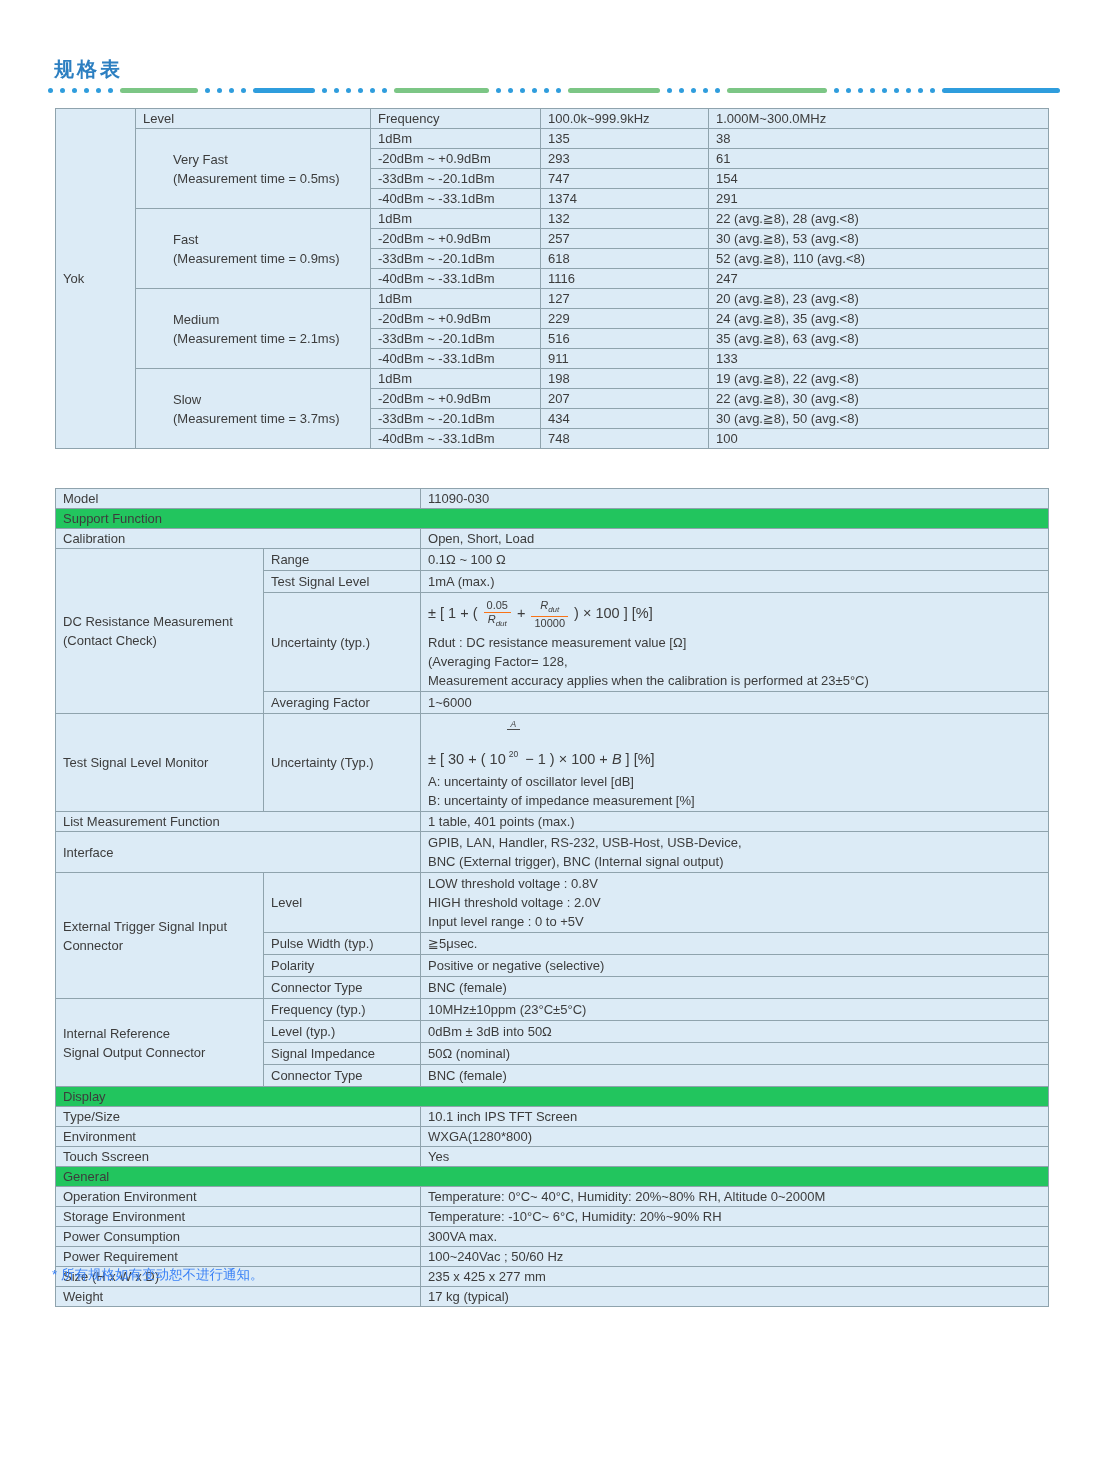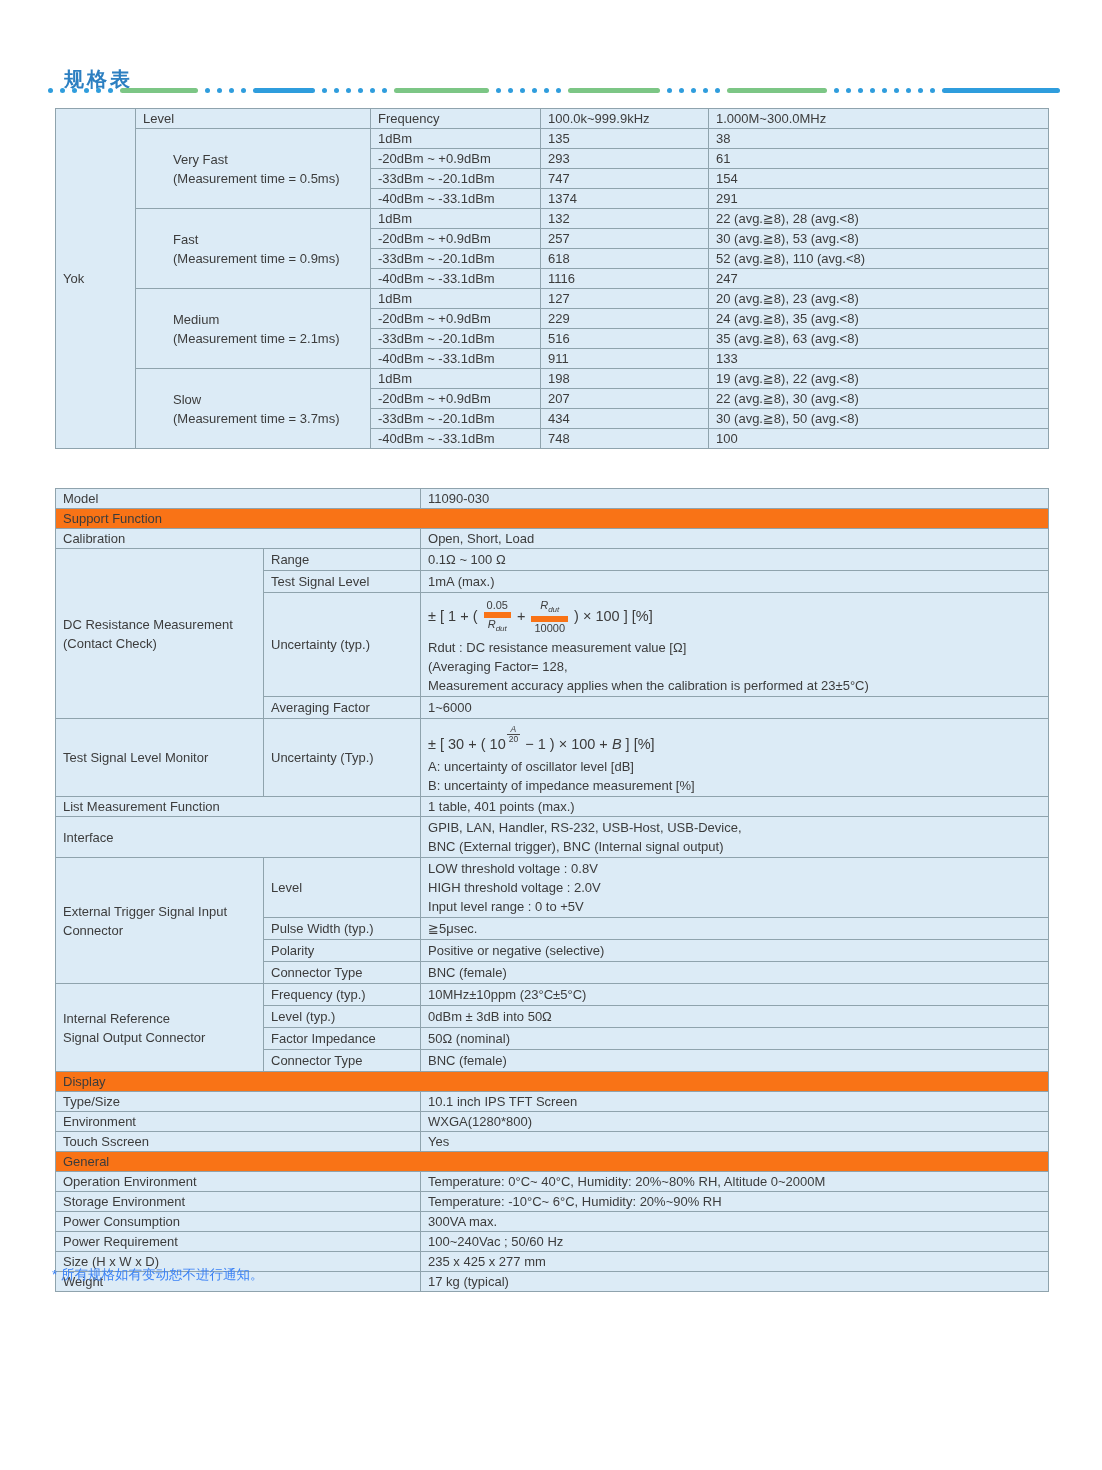--- a/index.html
+++ b/index.html
@@ -4,21 +4,21 @@
 <style>
   html,body { margin:0; padding:0; }
   body {
     width:1102px; height:1470px; background:#ffffff; position:relative;
     font-family:"Liberation Sans","DejaVu Sans",sans-serif; color:#3c3c3c;
     -webkit-font-smoothing:antialiased;
   }
   .page { position:absolute; inset:0; }
 
   .title {
-    position:absolute; left:48px; top:50px; margin:16px;
+    position:absolute; left:48px; top:50px; margin:6px;
     font-size:20px; font-weight:600; color:#2c7fc1; letter-spacing:3px;
   }
 
   .divider {
     position:absolute; left:48px; top:87px; width:1012px; height:6px;
     display:flex; align-items:center; overflow:hidden;
   }
   .divider .dot  { width:5px; height:5px; border-radius:50%; margin-right:7px; flex:none; }
   .divider .dash { height:5px; border-radius:3px; margin-right:7px; flex:none; }
   .c-blue  { background:#2f9ddd; }
@@ -31,30 +31,30 @@
     font-size:13px; color:#3c3c3c; overflow:hidden;
   }
 
   #speed-table { position:absolute; left:55px; top:108px; width:993px; }
   #speed-table tr { height:20px; }
   #speed-table .speed-cell div { line-height:19px;margin-left:30px; }
 
   #spec-table { position:absolute; left:55px; top:488px; width:993px; }
   #spec-table tr { height:20px; }
   #spec-table td div { line-height:19px; }
-  #spec-table tr.section td { background:#f97316; }
+  #spec-table tr.section td { background:#22c55e; }
 
   .formula { padding:5px 0 3px; font-size:14.5px; line-height:20px; white-space:nowrap; }
   .mvar { font-family:Liberation Sans, sans-serif; font-style:italic; }
   .frac { display:inline-block; vertical-align:middle; text-align:center; margin:0 2px; }
-  .frac .fnum { display:block; border-bottom:6px solid #f97316; line-height:13px; font-size:11px; padding:0 3px; }
+  .frac .fnum { display:block; border-bottom:1px solid #f97316; line-height:13px; font-size:11px; padding:0 3px; }
   .frac .fden { display:block; line-height:13px; font-size:11px; padding:0 3px; }
   .supfrac { display:inline-block; vertical-align:7px; text-align:center; margin:0 1px; }
   .supfrac .fnum { display:block; border-bottom:1px solid #4a4a4a; line-height:9px; font-size:8.5px; padding:0 2px; }
-  .supfrac .fden { display:block; line-height:9px; font-size:8.5px; padding:0 2px; }
+  .supfrac .fden { display:block; line-height:9px; font-size:8.5px; padding:0 2px;margin-top:20px; }
   .frac sub, .supfrac sub { font-size:8px; }
 
   .footnote {
     position:absolute; left:52px; top:1266px;
     font-size:13.5px; color:#3b82f6;
   }
 </style>
 </head>
 <body>
 
@@ -331,21 +331,21 @@
             <div>10MHz±10ppm (23°C±5°C)</div>
           </td>
         </tr>
         <tr>
           <td>Level (typ.)</td>
           <td>
             <div>0dBm ± 3dB into 50Ω</div>
           </td>
         </tr>
         <tr>
-          <td>Factor Impedance</td>
+          <td>Signal Impedance</td>
           <td>
             <div>50Ω (nominal)</div>
           </td>
         </tr>
         <tr>
           <td>Connector Type</td>
           <td>
             <div>BNC (female)</div>
           </td>
         </tr>

